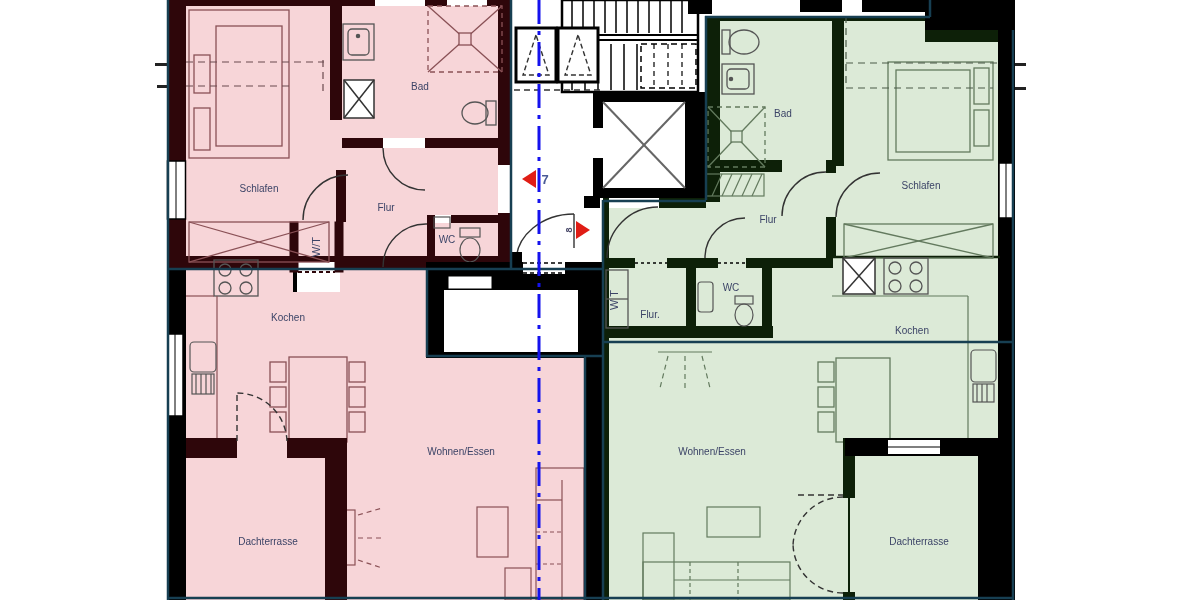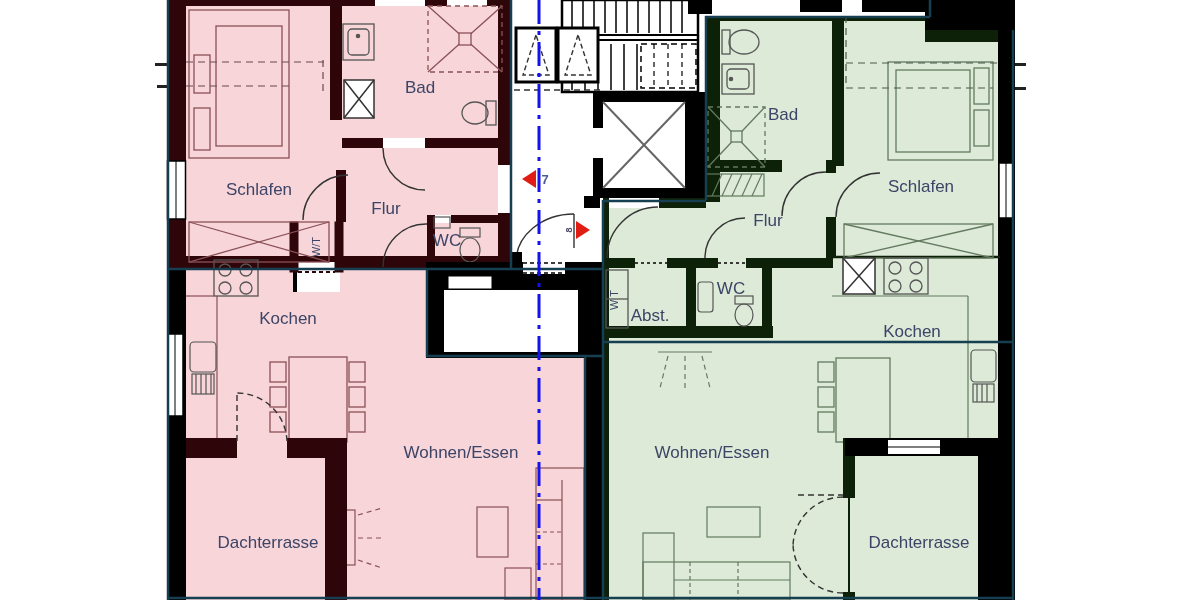--- a/index.html
+++ b/index.html
@@ -4,21 +4,21 @@
 <style>
   :root{
     --pink:#f7d5d8; --pinkwall:#2e060a;
     --green:#dcead7; --greenwall:#0d2008;
     --navy:#173f52; --axis:#1512ee; --red:#e01d15; --label:#3c4467;
   }
   html,body{margin:0;padding:0;background:#fff;}
   #plan{position:relative;width:1200px;height:600px;background:#fff;overflow:hidden;
         font-family:"Liberation Sans",sans-serif;}
   #plan svg{position:absolute;left:0;top:0;}
-  .lbl{position:absolute;transform:translate(-50%,-50%);font-size:17px;color:var(--label);
+  .lbl{position:absolute;transform:translate(-50%,-50%);font-size:10px;color:var(--label);
        white-space:nowrap;line-height:1;}
   .lbl.rot{transform:translate(-50%,-50%) rotate(-90deg);}
   .marker7{position:absolute;transform:translate(-50%,-50%);font-size:13px;font-weight:bold;color:#4a5a96;}
   .marker8{position:absolute;transform:translate(-50%,-50%) rotate(-90deg);font-size:9px;font-weight:bold;color:#4a4a6a;}
 </style>
 </head>
 <body>
 
 <div id="plan">
 <svg width="1200" height="600" viewBox="0 0 1200 600">
@@ -440,21 +440,21 @@
 <div class="lbl" style="left:447px;top:240px">WC</div>
 <div class="lbl rot" style="left:316px;top:247px;font-size:11px">W/T</div>
 <div class="lbl" style="left:288px;top:318px">Kochen</div>
 <div class="lbl" style="left:461px;top:452px">Wohnen/Essen</div>
 <div class="lbl" style="left:268px;top:542px">Dachterrasse</div>
 
 <div class="lbl" style="left:783px;top:114px">Bad</div>
 <div class="lbl" style="left:921px;top:186px">Schlafen</div>
 <div class="lbl" style="left:768px;top:220px">Flur</div>
 <div class="lbl" style="left:731px;top:288px">WC</div>
-<div class="lbl" style="left:650px;top:315px">Abst.</div>
+<div class="lbl" style="left:650px;top:315px">Flur.</div>
 <div class="lbl rot" style="left:614px;top:300px;font-size:11px">W T</div>
 <div class="lbl" style="left:912px;top:331px">Kochen</div>
 <div class="lbl" style="left:712px;top:452px">Wohnen/Essen</div>
 <div class="lbl" style="left:919px;top:542px">Dachterrasse</div>
 
 <div class="marker7" style="left:545px;top:179px">7</div>
 <div class="marker8" style="left:569px;top:230px">8</div>
 </div>
 
 </body></html>

